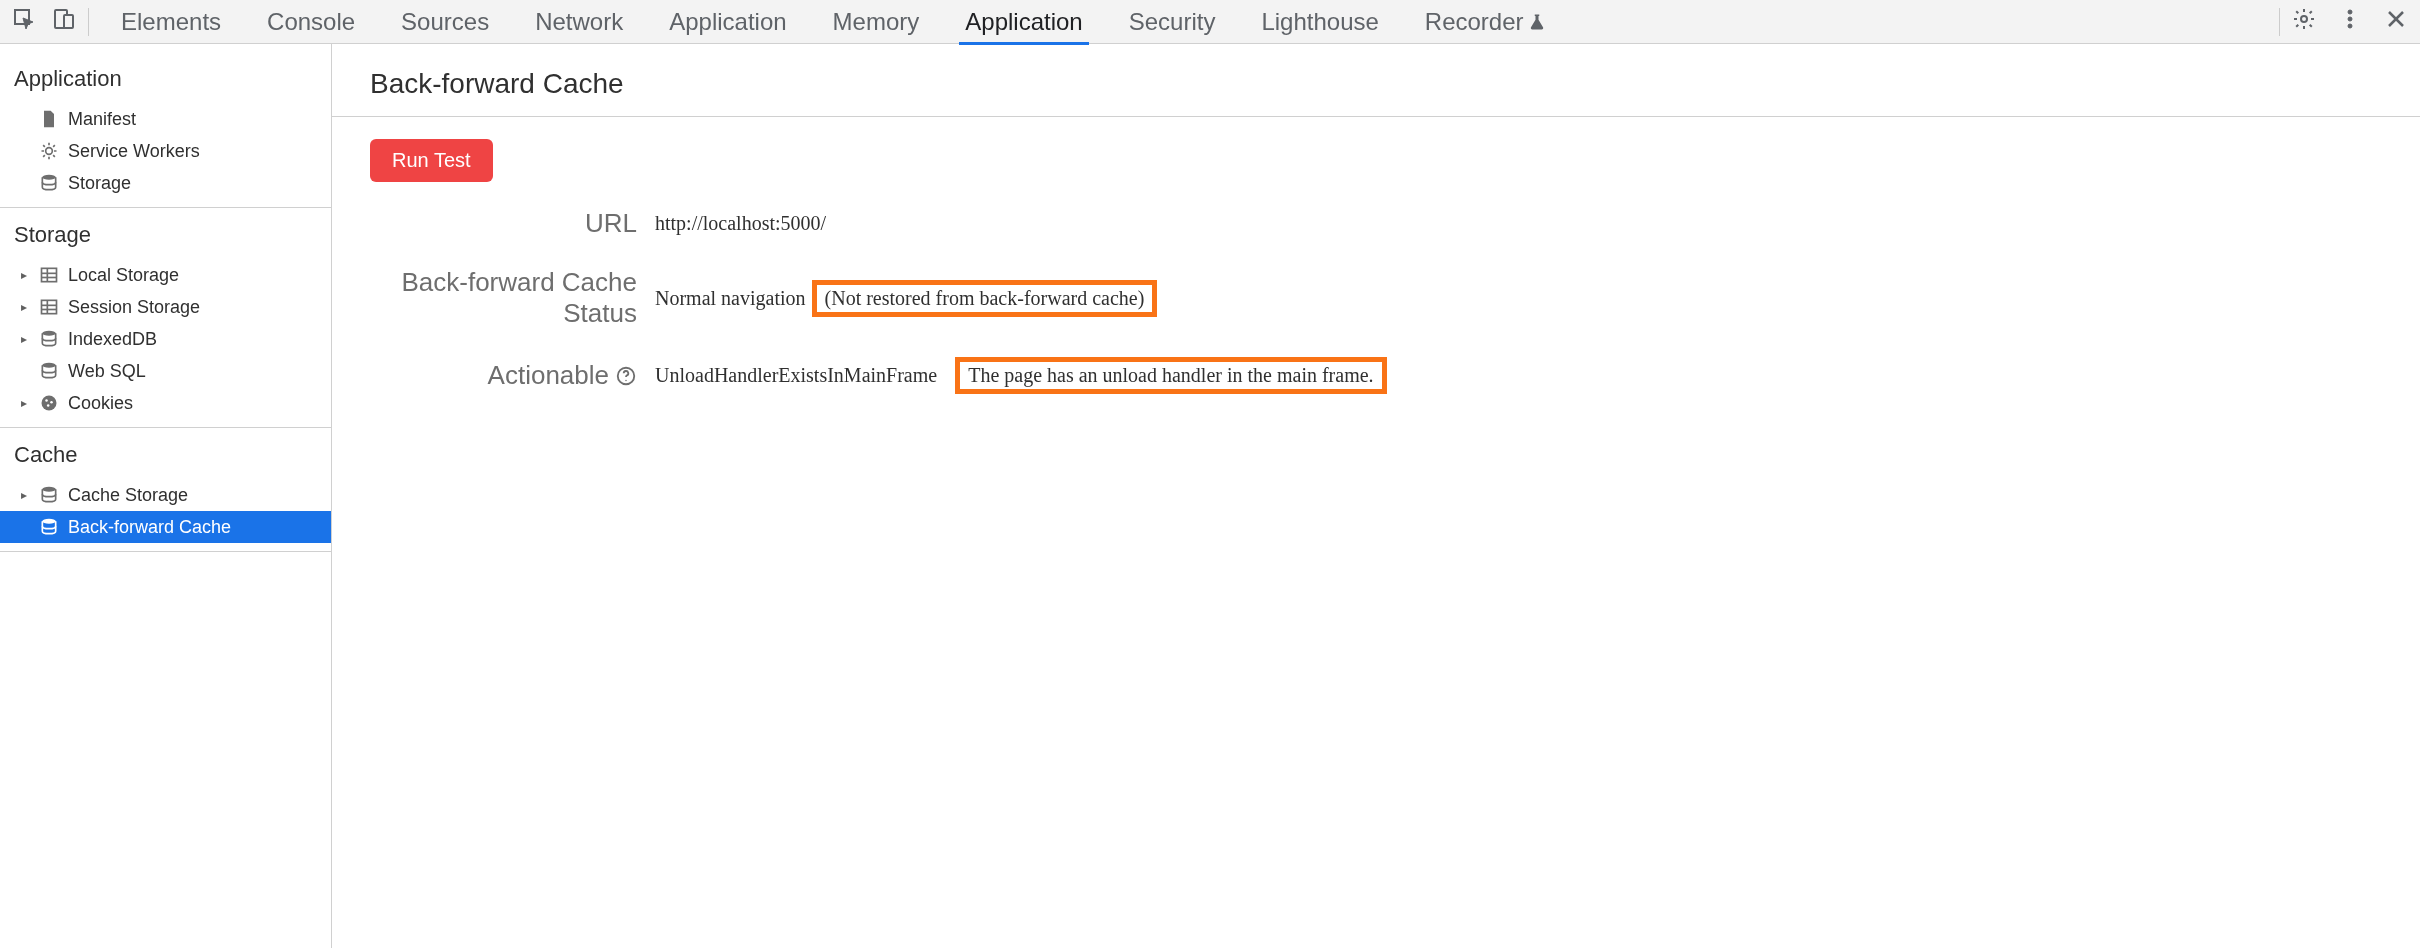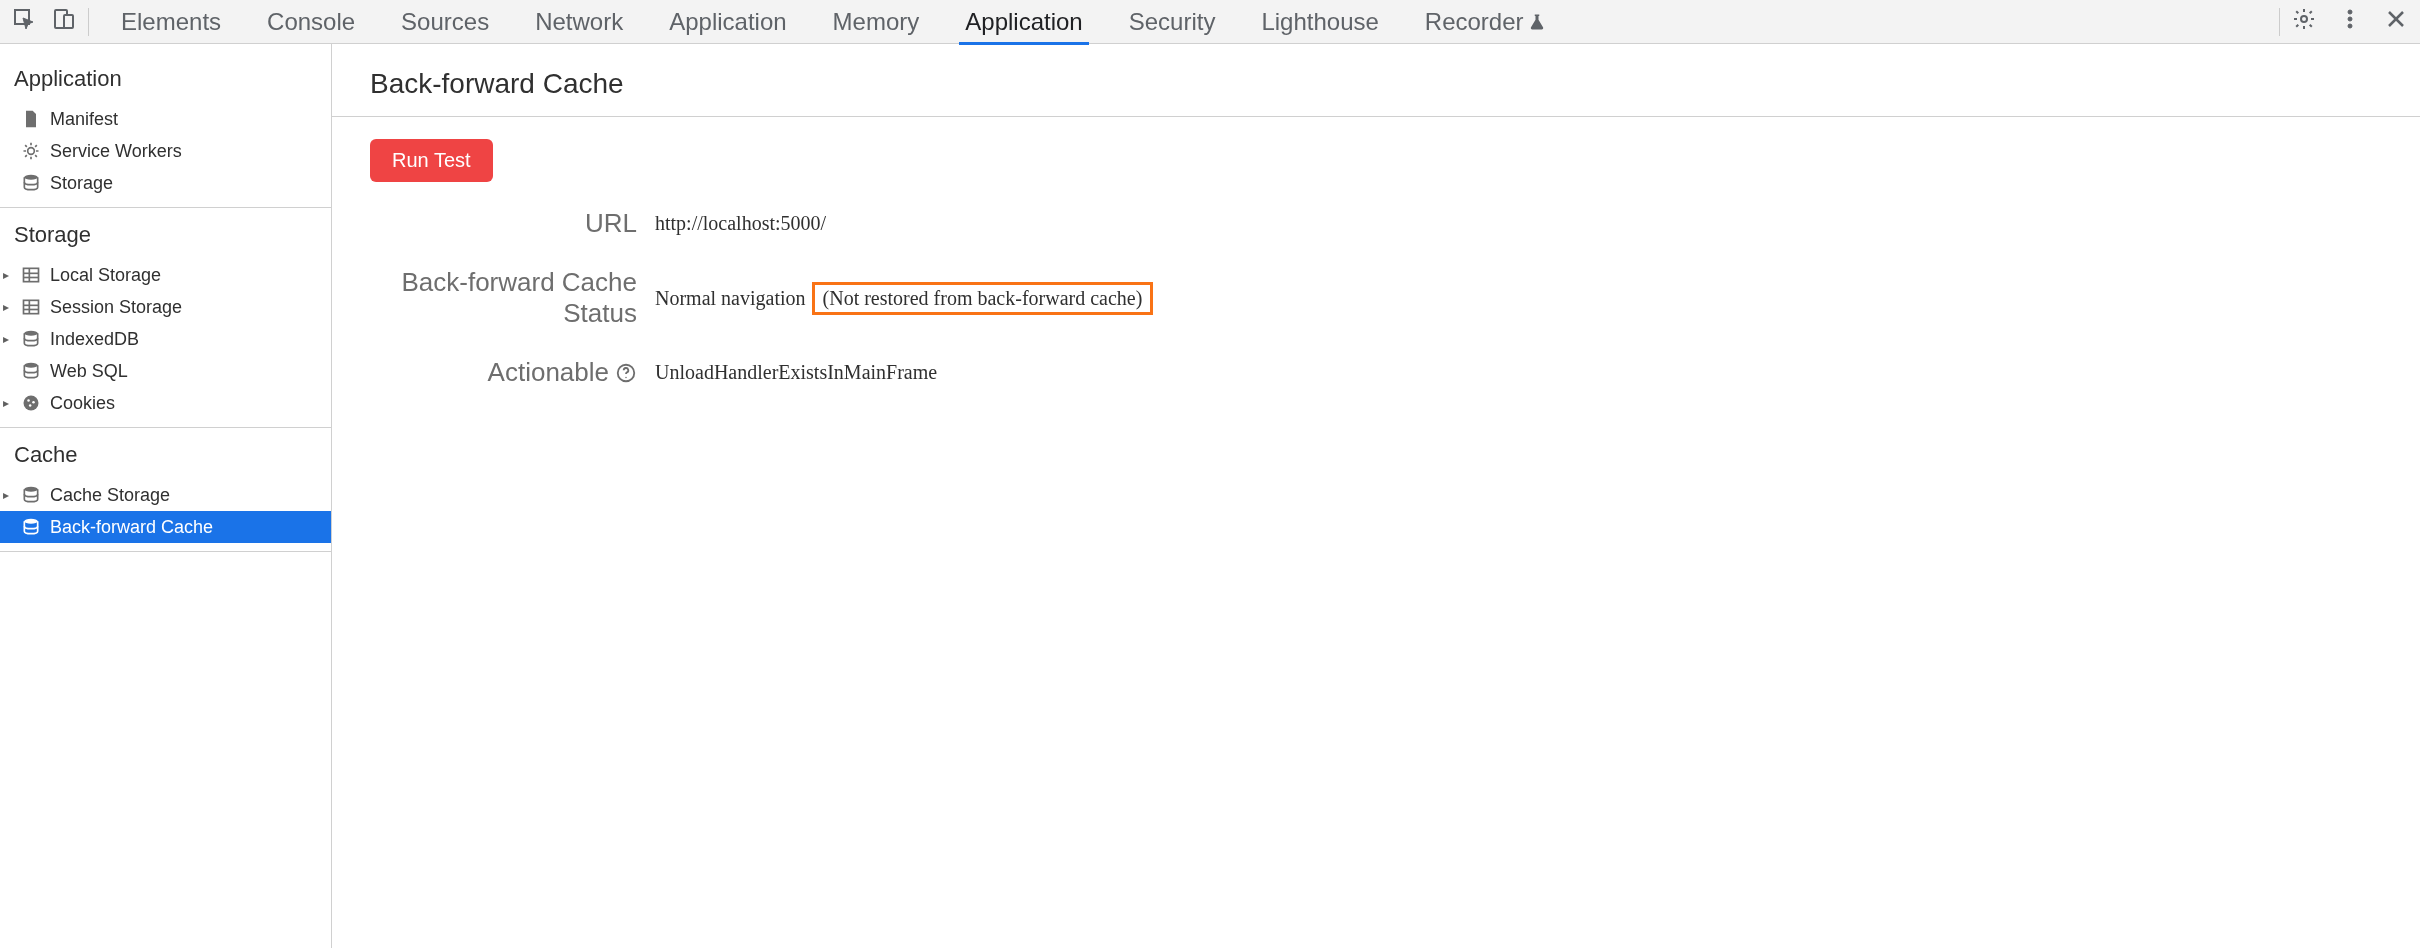--- a/index.html
+++ b/index.html
@@ -88,20 +88,21 @@
     border-bottom: 1px solid transparent;
   }
   .section-divider {
     border-top: 1px solid #d0d0d0;
     margin-top: 8px;
   }
   .tree-item {
     display: flex;
     align-items: center;
     height: 32px;
+    padding-left: 18px;
     cursor: pointer;
     font-size: 18px;
     color: #303030;
     gap: 8px;
   }
   .tree-item .expand {
     width: 12px;
     text-align: center;
     color: #606060;
     font-size: 12px;
@@ -164,21 +165,21 @@
   }
   .kv-value {
     color: #303030;
     font-size: 20px;
     display: flex;
     align-items: center;
     gap: 0;
     font-family: Liberation Serif, serif;
   }
   .highlight-box {
-    border: 3px solid #f97316;
+    border: 5px solid #f97316;
     padding: 2px 8px;
     margin-left: 6px;
   }
   .help-circle {
     width: 22px; height: 22px;
     display: inline-flex;
     align-items: center; justify-content: center;
   }
   .help-circle svg { width: 22px; height: 22px; fill: none; stroke: #6e6e6e; stroke-width: 2; }
   .flask-icon { width:18px; height:18px; margin-left:4px; }
@@ -407,17 +408,18 @@
           <span class="help-circle">
             <svg viewBox="0 0 24 24">
                 <circle cx="12" cy="12" r="9"></circle>
                 <path d="M9.5 9a2.5 2.5 0 1 1 3.5 2.3c-.8.4-1 .9-1 1.7"></path>
                 <circle cx="12" cy="17" r="0.8" fill="#6e6e6e" stroke="none"></circle>
               </svg>
           </span>
         </div>
         <div class="kv-value">
           <span>UnloadHandlerExistsInMainFrame</span>
+          <span class="highlight-box" style="margin-left:18px;">The page has an unload handler in the main frame.</span>
         </div>
       </div>
     </div>
   </div>
 </div>
 
 </body></html>

